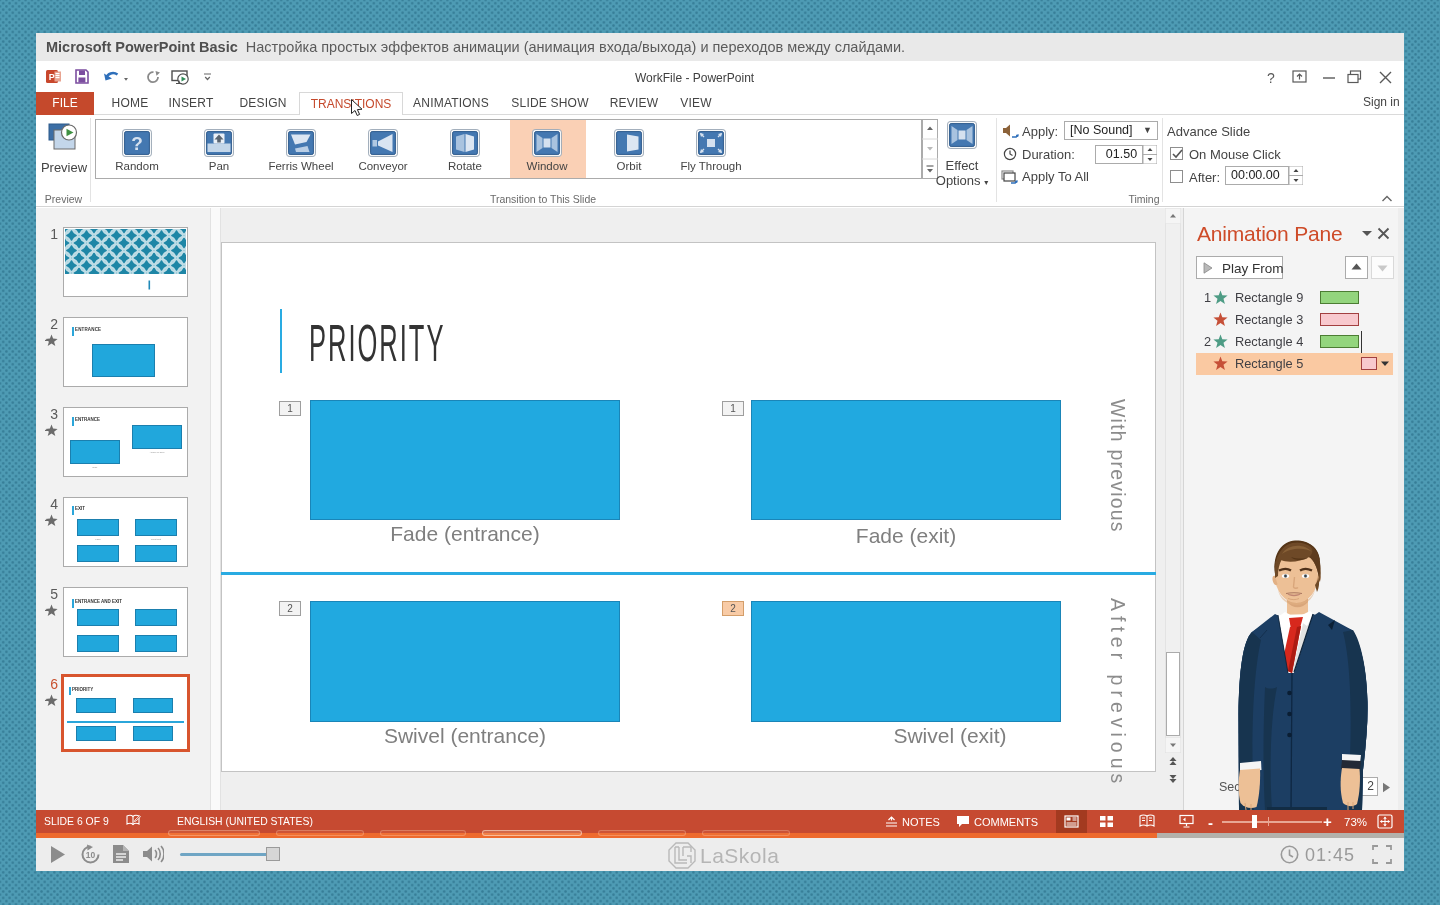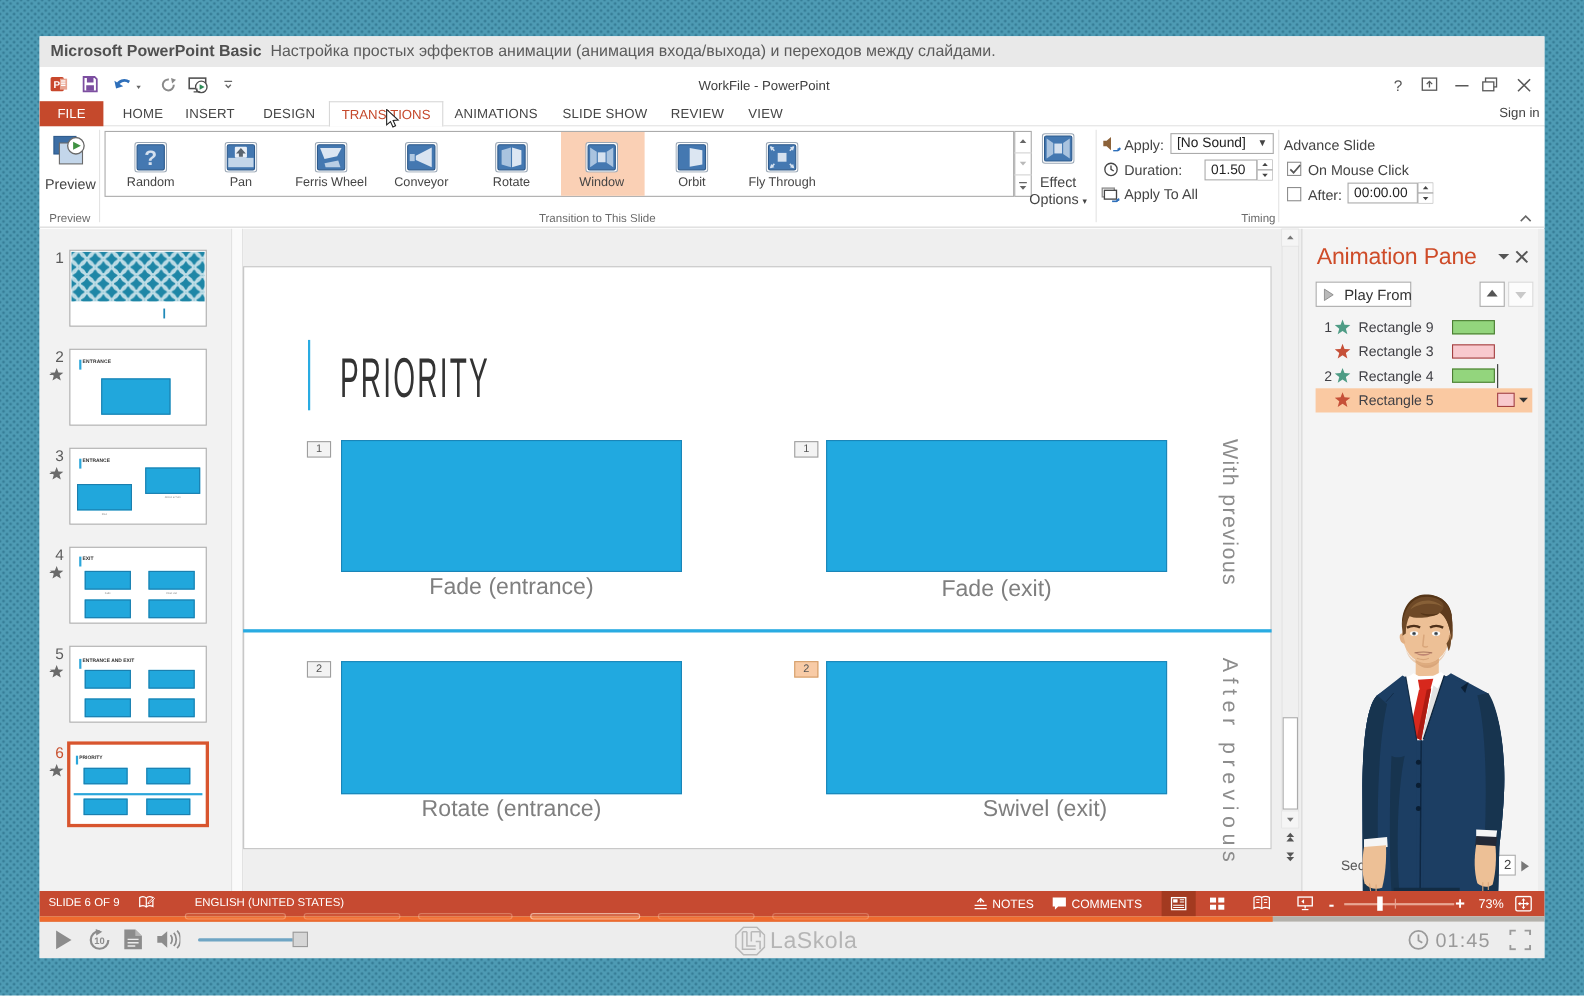--- a/index.html
+++ b/index.html
@@ -222,21 +222,21 @@
       <path d="M10 13 h4 l2.5 -2.5" stroke="#2E6FBA" stroke-width="1.5" fill="none"></path>
       <path d="M17 12 l-3 -1.5 l0.3 3 z" fill="#2E6FBA"></path>
     </svg>
 <div class="ab" style="left:1022px;top:124px;font-size:13px;color:#444;">Apply:</div>
 <div class="ab" style="left:1064px;top:121px;width:94px;height:19px;background:#fff;border:1px solid #ABABAB;font-size:12.5px;color:#222;line-height:17px;padding-left:5px;">[No Sound]<span style="position:absolute;right:5px;top:0;color:#444;font-size:9px;">▼</span></div>
 <svg class="ab" style="left:1003px;top:147px;" width="14" height="14" viewBox="0 0 14 14">
       <circle cx="7" cy="7" r="5.6" fill="none" stroke="#444" stroke-width="1.2"></circle>
       <path d="M7 3.5 V7 L9.5 8.5" stroke="#444" stroke-width="1.2" fill="none"></path>
     </svg>
 <div class="ab" style="left:1022px;top:147px;font-size:13px;color:#444;">Duration:</div>
-<div class="ab" style="left:1095px;top:145px;width:48px;height:19px;background:#fff;border:1px solid #ABABAB;font-size:12.5px;color:#222;line-height:17px;padding-left:5px;">01.50</div>
+<div class="ab" style="left:1095px;top:145px;width:48px;height:19px;background:#fff;border:1px solid #ABABAB;font-size:12.5px;color:#222;line-height:17px;padding-left:5px;text-align:center;">01.50</div>
 <svg class="ab" style="left:1143px;top:145px;" width="14" height="19" viewBox="0 0 14 19">
       <rect x="0" y="0" width="14" height="9.5" fill="#fff" stroke="#ABABAB" stroke-width="1"></rect>
       <rect x="0" y="9.5" width="14" height="9.5" fill="#fff" stroke="#ABABAB" stroke-width="1"></rect>
       <path d="M4.5 6 l2.5 -3 l2.5 3 z" fill="#444"></path>
       <path d="M4.5 13 l2.5 3 l2.5 -3 z" fill="#444"></path>
     </svg>
 <svg class="ab" style="left:1001px;top:170px;" width="17" height="14" viewBox="0 0 17 14">
       <rect x="1" y="1" width="11" height="8" fill="none" stroke="#8a8a8a" stroke-width="1.2"></rect>
       <rect x="3" y="3" width="11" height="8" fill="#fff" stroke="#444" stroke-width="1.2"></rect>
       <path d="M10 13 h4 l2.5 -2.5" stroke="#2E6FBA" stroke-width="1.5" fill="none"></path>
@@ -370,21 +370,21 @@
 <div class="ab" style="left:310px;top:601px;width:310px;height:121px;background:#21A9E0;border:1px solid #1A85B8;"></div>
 <div class="ab" style="left:751px;top:601px;width:310px;height:121px;background:#21A9E0;border:1px solid #1A85B8;"></div>
 
 <div class="ab" style="left:279px;top:401px;width:22px;height:15px;background:#F3F3F3;border:1px solid #9e9e9e;font-size:10px;color:#555;text-align:center;line-height:13px;">1</div>
 <div class="ab" style="left:722px;top:401px;width:22px;height:15px;background:#F3F3F3;border:1px solid #9e9e9e;font-size:10px;color:#555;text-align:center;line-height:13px;">1</div>
 <div class="ab" style="left:279px;top:601px;width:22px;height:15px;background:#F3F3F3;border:1px solid #9e9e9e;font-size:10px;color:#555;text-align:center;line-height:13px;">2</div>
 <div class="ab" style="left:722px;top:601px;width:22px;height:15px;background:#F8CBA6;border:1px solid #D49E6A;font-size:10px;color:#555;text-align:center;line-height:13px;">2</div>
 
 <div class="ab" style="left:315px;top:522px;width:300px;text-align:center;font-size:21px;color:#7f7f7f;">Fade (entrance)</div>
 <div class="ab" style="left:756px;top:524px;width:300px;text-align:center;font-size:21px;color:#7f7f7f;">Fade (exit)</div>
-<div class="ab" style="left:315px;top:724px;width:300px;text-align:center;font-size:21px;color:#7f7f7f;">Rotate (entrance)</div>
+<div class="ab" style="left:315px;top:724px;width:300px;text-align:center;font-size:21px;color:#7f7f7f;">Swivel (entrance)</div>
 <div class="ab" style="left:800px;top:724px;width:300px;text-align:center;font-size:21px;color:#7f7f7f;">Swivel (exit)</div>
 
 <div class="ab" style="left:1105px;top:399px;width:24px;height:140px;font-size:19.5px;color:#8c8c8c;letter-spacing:1.2px;writing-mode:vertical-rl;text-align:left;">With previous</div>
 <div class="ab" style="left:1105px;top:598px;width:24px;height:200px;font-size:19.5px;color:#8c8c8c;letter-spacing:5px;writing-mode:vertical-rl;text-align:left;">After previous</div>
 
 <div class="ab" style="left:1165px;top:208px;width:16px;height:545px;background:#F0F0F0;border:1px solid #E3E3E3;"></div>
 <svg class="ab" style="left:1165px;top:208px;" width="16" height="16" viewBox="0 0 16 16">
       <rect width="16" height="16" fill="#F5F5F5" stroke="#DEDEDE"></rect>
       <path d="M5 9.5 l3 -3.5 l3 3.5 z" fill="#777"></path>
     </svg>

